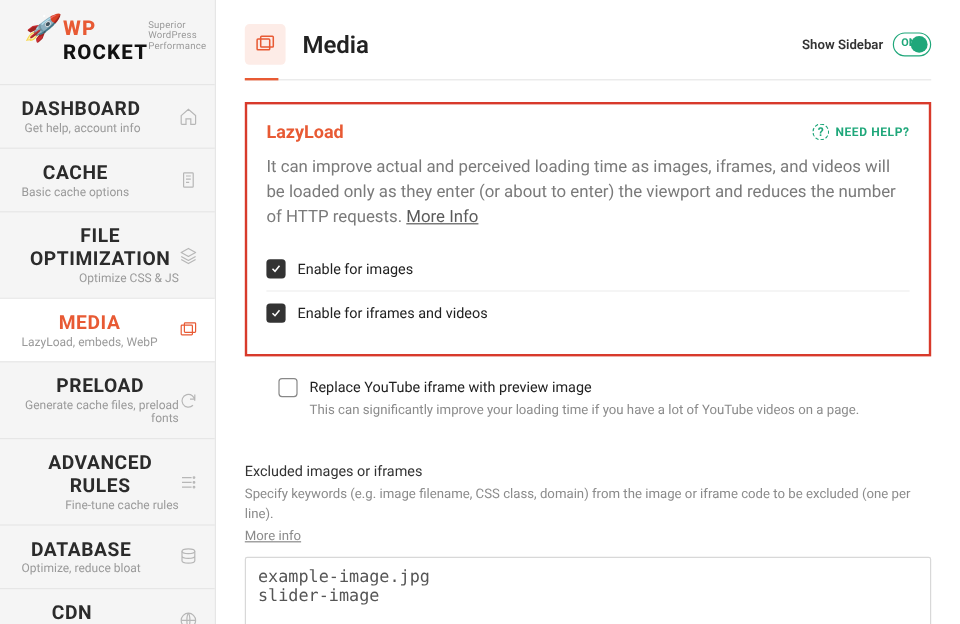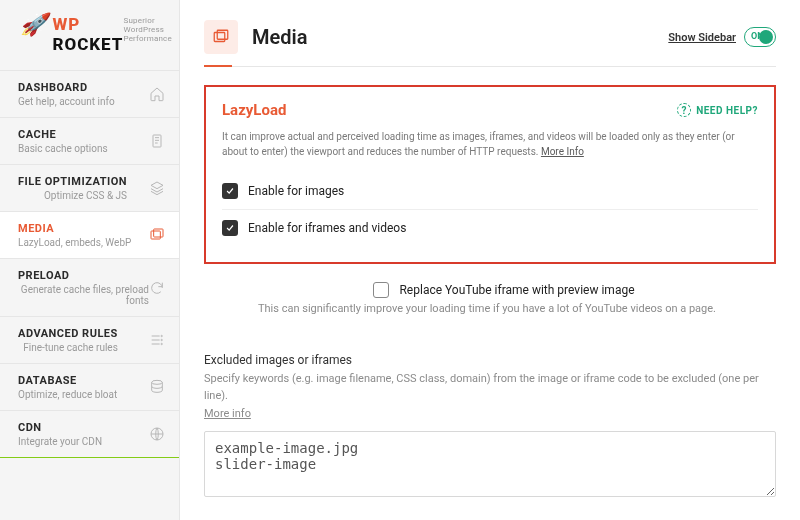--- a/index.html
+++ b/index.html
@@ -54,25 +54,26 @@
     display: flex;
     justify-content: space-between;
     align-items: center;
     padding: 10px 14px 10px 18px;
     border-top: 1px solid #e6e6e6;
     cursor: pointer;
   }
   .nav-item:last-child { border-bottom: 1px solid #84cc16; }
   .nav-item .labels { display: flex; flex-direction: column; }
   .nav-item .title {
-    font-size: 11px;
+    font-size: 16px;
     font-weight: 700;
     letter-spacing: 0.5px;
     color: #2b2b2b;
     text-transform: uppercase;
+    text-align: center;
   }
   .nav-item .sub {
     font-size: 10px;
     color: #9a9a9a;
     margin-top: 2px;
     text-align: right;
   }
   .nav-item .icon {
     color: #b7b7b7;
     display:flex; align-items:center;
@@ -97,21 +98,21 @@
   .page-title-wrap { display:flex; align-items:center; gap:14px; }
   .page-icon-box {
     width: 34px; height: 34px;
     background: #fdece7;
     border-radius: 4px;
     display:flex; align-items:center; justify-content:center;
     color: #e85a34;
   }
   .page-title { font-size: 20px; font-weight: 600; color: #222; }
   .sidebar-toggle-wrap { display:flex; align-items:center; gap:8px; }
-  .sidebar-toggle-label { font-size: 11px; color: #333; font-weight: 600; text-decoration: underline; }
+  .sidebar-toggle-label { font-size: 11px; color: #333; font-weight: 600; }
   .toggle {
     width: 32px; height: 20px; border: 1px solid #1fa77a; border-radius: 12px;
     position: relative; background: #fff; cursor:pointer;
   }
   .toggle .on-text {
     position:absolute; left:6px; top:3px; font-size:9px; font-weight:700; color:#1fa77a;
   }
   .toggle .knob {
     position:absolute; right:2px; top:2px; width:14px; height:14px; border-radius:50%; background:#1fa77a;
   }
@@ -138,21 +139,21 @@
     display:flex; align-items:center; gap:5px;
     color:#1fa77a; font-size:10px; font-weight:700; letter-spacing:0.5px;
     cursor:pointer;
   }
   .help-link .qmark {
     width:14px; height:14px; border:1px dashed #1fa77a; border-radius:50%;
     display:flex; align-items:center; justify-content:center; font-size:10px;
     font-weight:700;
   }
   .panel-desc {
-    font-size: 10px; color:#7a7a7a; line-height:1.5;
+    font-size: 14px; color:#7a7a7a; line-height:1.5;
     margin-bottom: 14px;
   }
   .panel-desc .more { color:#5a5a5a; text-decoration: underline; cursor:pointer; }
   .checkbox-row {
     display:flex; align-items:center; gap:10px;
     padding: 10px 0;
   }
   .checkbox-row + .checkbox-row { border-top:1px solid #eee; }
   .cb {
     width:16px; height:16px; border-radius:3px;
@@ -160,21 +161,21 @@
     cursor:pointer;
   }
   .cb.checked { background:#333; color:#fff; }
   .cb.unchecked { border:1.5px solid #888; background:#fff; }
   .cb svg { width:10px; height:10px; }
   .cb-label { font-size:12px; color:#222; }
   .nested-option {
     margin-left: 28px;
     padding: 4px 0 10px 0;
   }
-  .nested-option .row1 { display:flex; align-items:center; gap:10px;justify-content:center; }
+  .nested-option .row1 { display:flex; align-items:center; gap:10px; }
   .nested-option .label { font-size:12px; color:#222; }
   .nested-desc { font-size:11px; color:#8b8b8b; margin-top:4px; margin-left:26px; }
   .subsection { margin-top: 28px; }
   .sub-title { font-size:12px; color:#333; margin-bottom:4px; }
   .sub-desc { font-size:11px; color:#8b8b8b; line-height:1.5; }
   .sub-desc .more { text-decoration:underline; display:inline-block; margin-top:2px; cursor:pointer; }
   textarea.exclude {
     width:100%; height:66px; margin-top:8px;
     border:1px solid #d8d8d8; border-radius:2px;
     padding:8px 10px;

